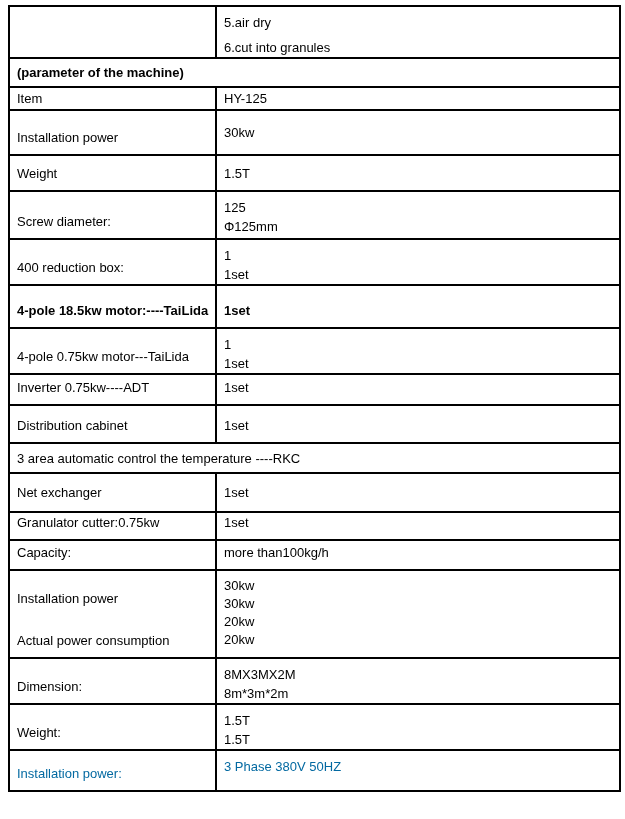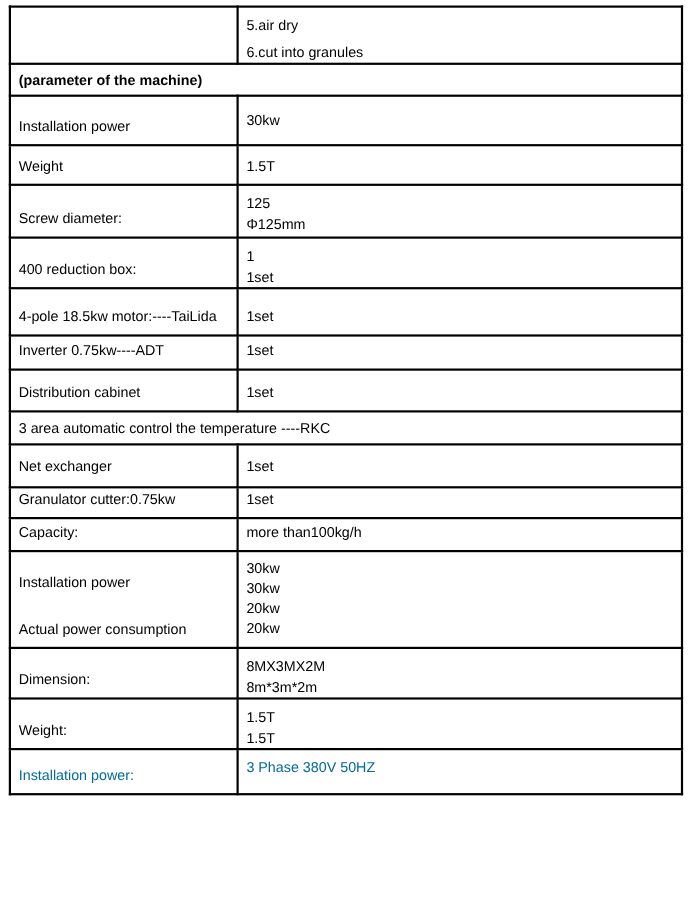--- a/index.html
+++ b/index.html
@@ -37,21 +37,21 @@
   .lt { vertical-align: top; padding-top: 6px; }
   .lm { vertical-align: middle; }
   
   tr.r0  { height: 50px; }
   tr.r1  { height: 29px; padding-left: 40px; }
   tr.r2  { height: 23px; }
   tr.r3  { height: 45px; }
   tr.r4  { height: 36px; }
   tr.r5  { height: 48px; }
   tr.r6  { height: 43px; }
-  tr.r7  { height: 43px; }
+  tr.r7  { height: 43px; font-weight: bold; }
   tr.r8  { height: 45px; }
   tr.r9  { height: 31px; }
   tr.r10 { height: 38px; }
   tr.r11 { height: 30px; }
   tr.r12 { height: 39px; }
   tr.r13 { height: 28px; padding-left: 24px; }
   tr.r14 { height: 30px; }
   tr.r15 { height: 88px; }
   tr.r16 { height: 43px; padding-left: 11px; }
   tr.r17 { height: 40px; }
@@ -82,20 +82,28 @@
       <div class="ln">6.cut into granules</div>
     </td>
   </tr>
 
   <tr class="r1">
     <td class="lm" colspan="2">
       <div class="ln">(parameter of the machine)</div>
     </td>
   </tr>
 
+  <tr class="r2">
+    <td class="lm">
+      <div class="ln">Item</div>
+    </td>
+    <td class="lm">
+      <div class="ln">HY-125</div>
+    </td>
+  </tr>
 
   <tr class="r3">
     <td class="lb">
       <div class="ln">Installation power</div>
     </td>
     <td class="lm">
       <div class="ln">30kw</div>
     </td>
   </tr>
 
@@ -130,20 +138,29 @@
 
   <tr class="r7">
     <td class="lb">
       <div class="ln">4-pole 18.5kw motor:----TaiLida</div>
     </td>
     <td class="lb">
       <div class="ln">1set</div>
     </td>
   </tr>
 
+  <tr class="r8">
+    <td class="lb">
+      <div class="ln">4-pole 0.75kw motor---TaiLida</div>
+    </td>
+    <td class="lt">
+      <div class="ln">1</div>
+      <div class="ln">1set</div>
+    </td>
+  </tr>
 
   <tr class="r9">
     <td class="lb">
       <div class="ln">Inverter 0.75kw----ADT</div>
     </td>
     <td class="lb">
       <div class="ln">1set</div>
     </td>
   </tr>
 

